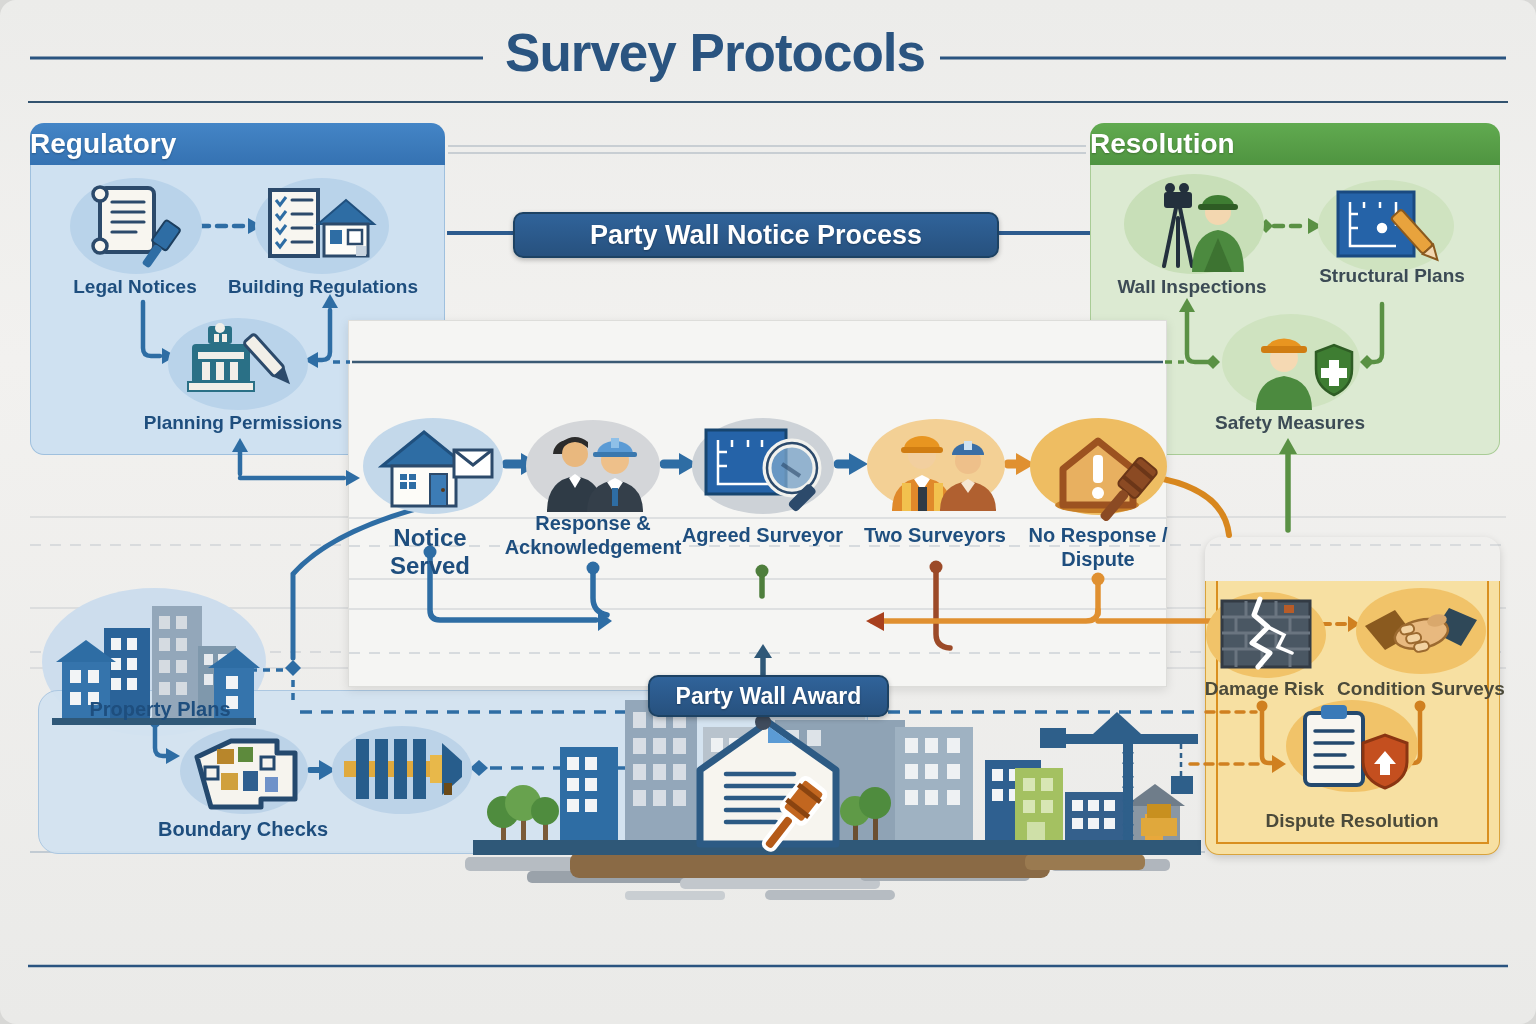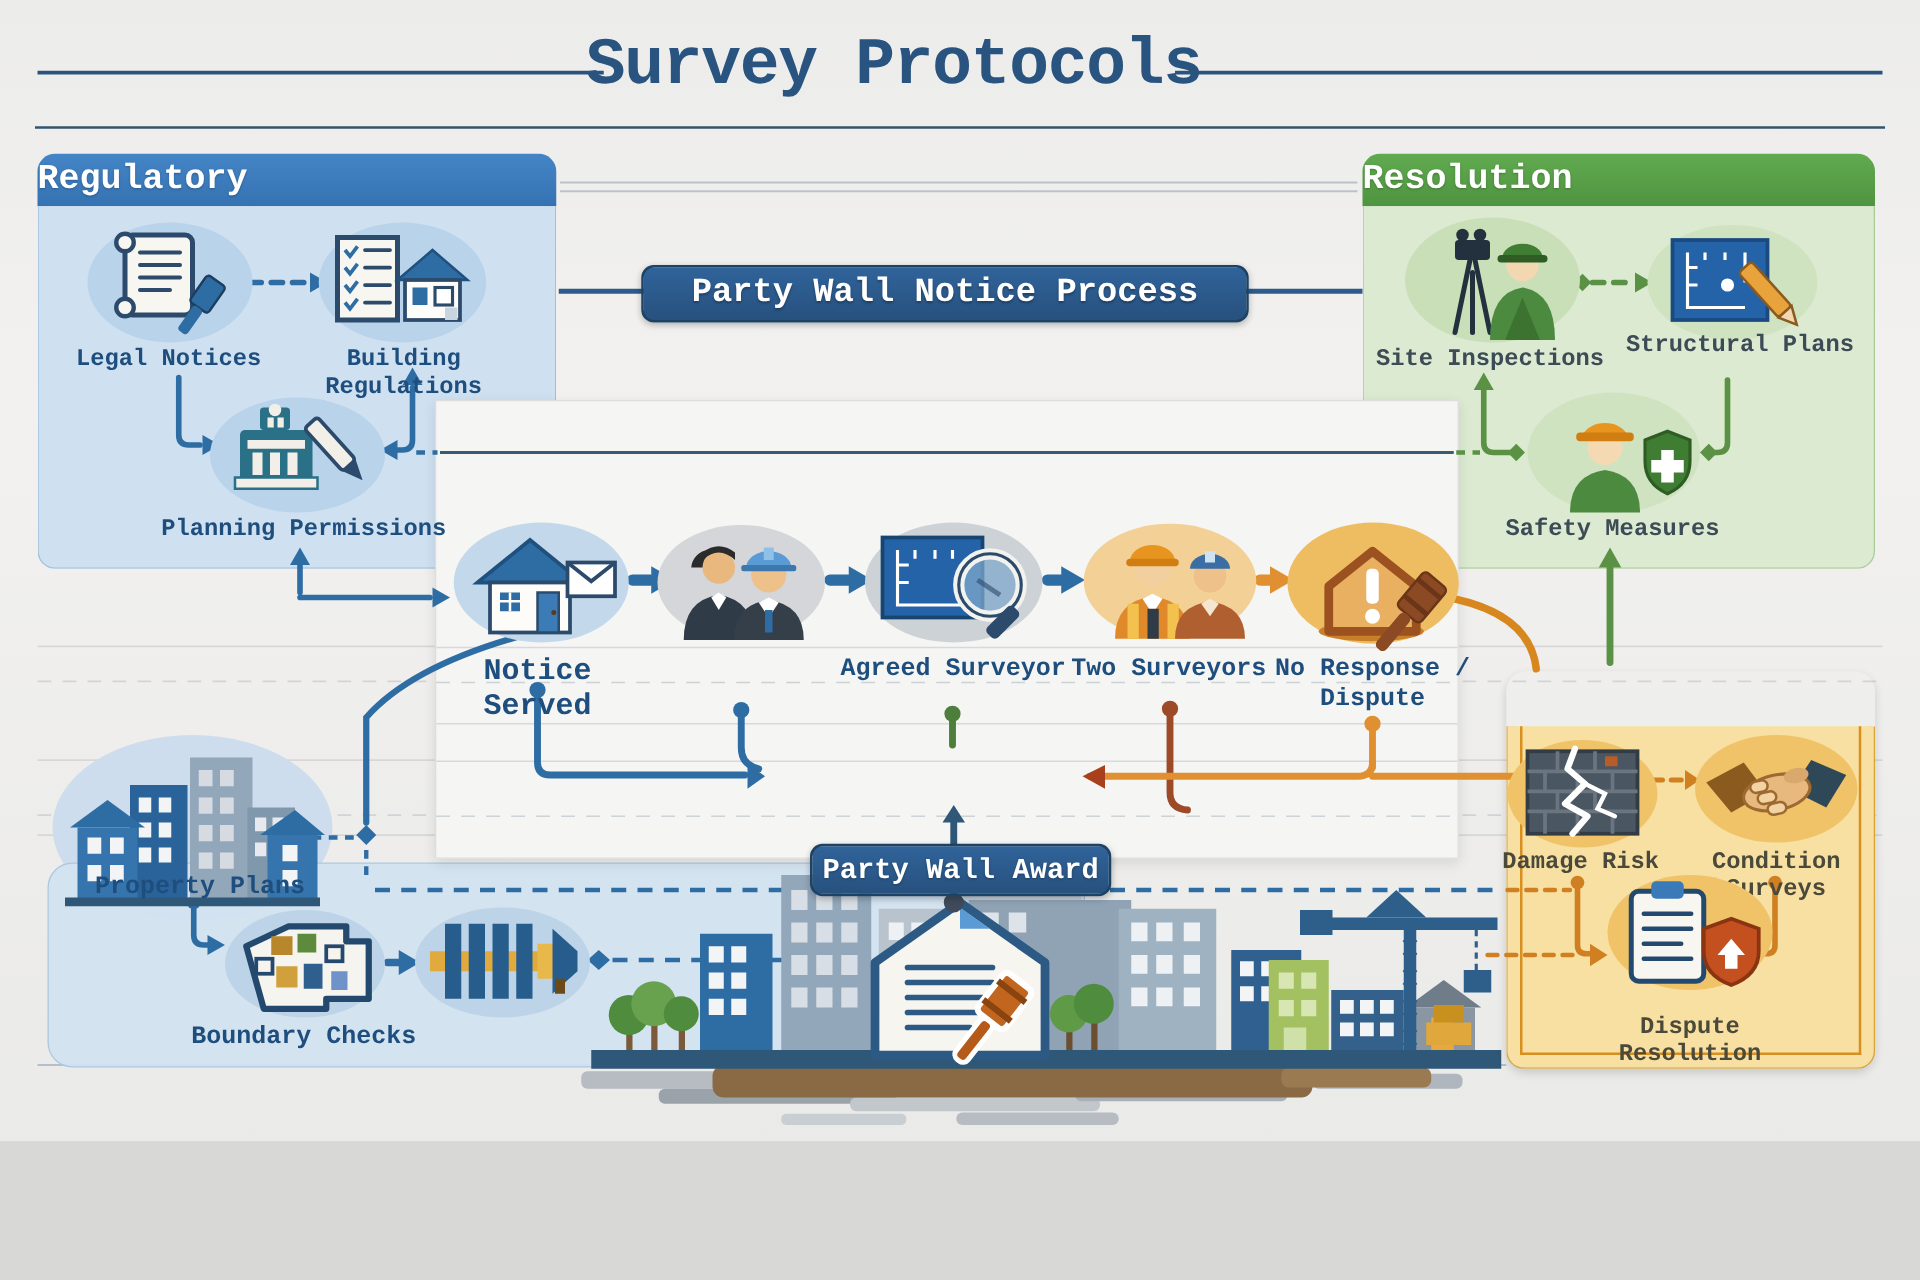--- a/index.html
+++ b/index.html
@@ -1,18 +1,18 @@
 <!DOCTYPE html>
 <html><head>
 <meta charset="utf-8">
 <style>
   html,body{margin:0;padding:0;background:#d8d8d6;}
-  #canvas{position:relative;width:1536px;height:913px;overflow:hidden;
-    font-family:Liberation Mono, monospace;
-    background:linear-gradient(180deg,#ececea 0%,#f2f1ef 35%,#eaeae8 100%);}
+  #canvas{position:relative;width:1536px;height:1024px;overflow:hidden;
+    font-family:Liberation Sans, sans-serif;
+    background:linear-gradient(180deg,#ececea 0%,#f2f1ef 35%,#eaeae8 100%);border-radius:16px;}
   svg{position:absolute;left:0;top:0;overflow:visible;}
   .lbl{position:absolute;font-weight:bold;text-align:center;line-height:1.18;}
   .c-nav{color:#1e4e7e}.c-comp{color:#3c4b55}.c-risk{color:#4b4a3a}
   .ell{position:absolute;border-radius:50%;}
   .box{position:absolute;border-radius:16px;}
   .box-hdr{position:absolute;left:0;top:0;right:0;height:42px;border-radius:14px 14px 0 0;
     color:#fff;font-weight:bold;font-size:28px;text-align:left;line-height:42px;
     text-shadow:0 1px 2px rgba(0,0,0,.25);}
   .box-body{position:absolute;left:0;top:42px;right:0;bottom:0;border-radius:0 0 14px 14px;}
   .banner{position:absolute;color:#fff;font-weight:bold;text-align:center;
@@ -419,21 +419,21 @@
   </g>
   <rect x="30" y="14" width="28" height="16" rx="3" fill="#23303d"></rect>
   <circle cx="36" cy="10" r="5" fill="#23303d"></circle>
       <circle cx="50" cy="10" r="5" fill="#23303d"></circle>
   <path d="M58,94 Q58,56 84,52 Q110,56 110,94 Z" fill="#4c8a3f"></path>
   <path d="M70,94 L84,60 L98,94" fill="#2e5c24" opacity=".5"></path>
   <circle cx="84" cy="34" r="13" fill="#f3d7b0"></circle>
   <path d="M68,28 a16,11 0 0 1 32,0 z" fill="#3e7d32"></path>
   <rect x="64" y="26" width="40" height="6" rx="3" fill="#2e5c24"></rect>
 </svg>
-<div class="lbl c-comp" style="left:1097px;top:276px;width:190px;font-size:19px;z-index:8">Site Inspections</div>
+<div class="lbl c-comp" style="left:1097px;top:276px;width:190px;font-size:19px;z-index:8">Wall Inspections</div>
 
 <div class="ell" style="left:1318px;top:180px;width:136px;height:92px;background:#cfe3c0;z-index:8"></div>
 <svg width="114" height="86" style="left:1330px;top:184px;z-index:9" viewBox="0 0 114 86">
   <rect x="8" y="8" width="76" height="64" fill="#2563a8" stroke="#1a4a80" stroke-width="3"></rect>
   <g stroke="#fff" stroke-width="2.5" fill="none">
     <path d="M20,18 V62 H66"></path>
     <path d="M20,30 h8 M20,44 h8 M34,18 v6 M50,18 v6 M66,18 v24"></path>
     <circle cx="52" cy="44" r="4" fill="#fff"></circle>
   </g>
   <g transform="rotate(-42 86 52)">
@@ -477,20 +477,21 @@
   <path d="M14,90 Q14,58 42,54 Q70,58 70,90 Z" fill="#2f3b46"></path>
   <polygon points="36,56 42,66 48,56 42,52" fill="#fff"></polygon>
   <circle cx="82" cy="38" r="14" fill="#eec08a"></circle>
   <path d="M64,32 a18,13 0 0 1 36,0 z" fill="#5b9bd5"></path>
   <rect x="78" y="16" width="8" height="10" fill="#8fc0e8"></rect>
   <rect x="60" y="30" width="44" height="5" rx="2" fill="#3a78ae"></rect>
   <path d="M54,90 Q54,62 82,58 Q110,62 110,90 Z" fill="#343f4a"></path>
   <polygon points="74,60 82,72 90,60 82,56" fill="#fff"></polygon>
   <rect x="79" y="66" width="6" height="18" fill="#2e6da4"></rect>
 </svg>
+<div class="lbl c-nav" style="left:498px;top:512px;width:190px;font-size:20px;z-index:8">Response &amp; Acknowledgement</div>
 
 <div class="ell" style="left:692px;top:418px;width:142px;height:96px;background:#cdd2d7;z-index:8"></div>
 <svg width="132" height="94" style="left:698px;top:420px;z-index:9" viewBox="0 0 132 94">
   <rect x="8" y="10" width="80" height="64" fill="#2563a8" stroke="#17456f" stroke-width="3"></rect>
   <g stroke="#fff" stroke-width="2.5" fill="none">
     <path d="M20,20 V64 H72"></path>
     <path d="M20,32 h9 M20,46 h9 M34,20 v7 M50,20 v7 M64,20 v7"></path>
   </g>
   <circle cx="94" cy="48" r="25" fill="#7fa8cc" fill-opacity=".75" stroke="#f2f2ee" stroke-width="9"></circle>
   <circle cx="94" cy="48" r="25" fill="none" stroke="#2c4a6b" stroke-width="2.5"></circle>

